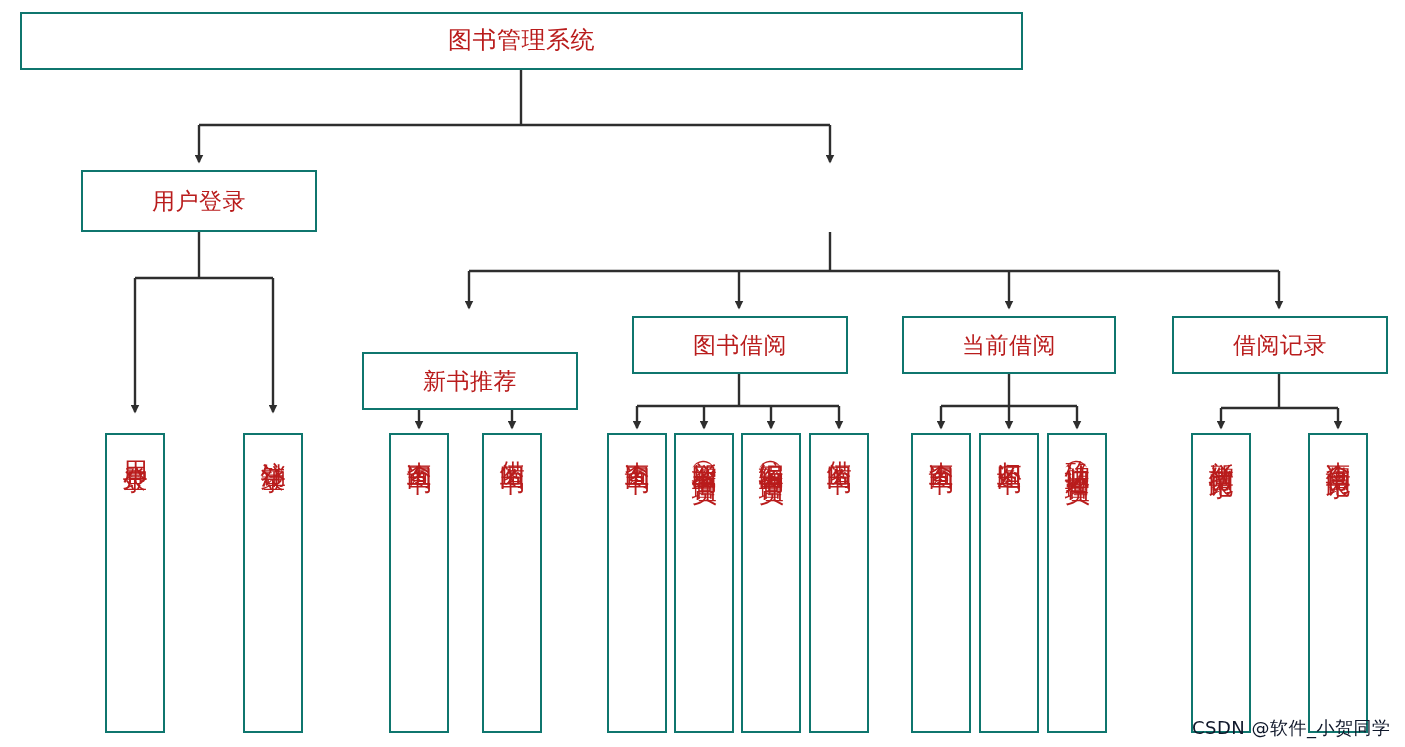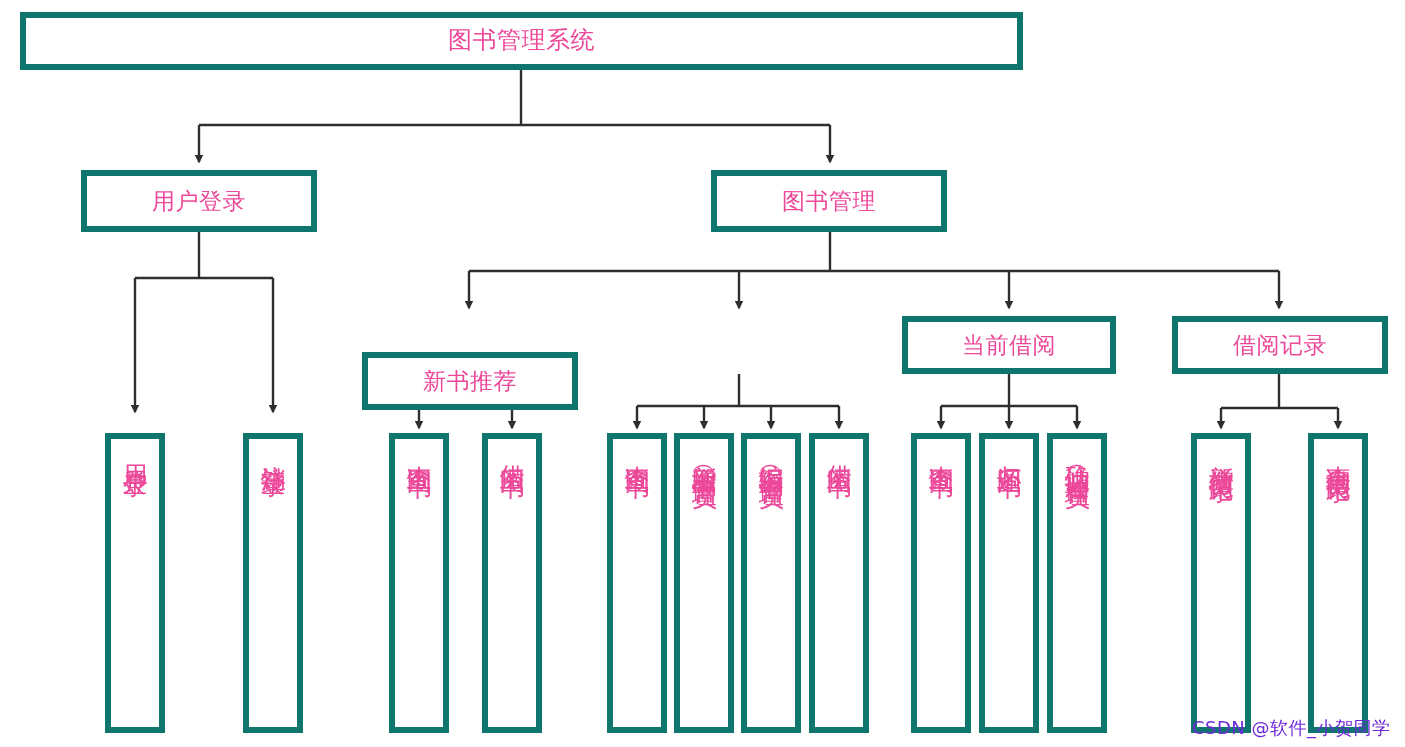--- a/index.html
+++ b/index.html
@@ -21,26 +21,26 @@
     position: absolute;
     left: 0;
     top: 0;
     width: 1405px;
     height: 747px;
     pointer-events: none;
   }
   .node {
     position: absolute;
     box-sizing: border-box;
-    border: 6px solid #0f766e;
+    border: 2px solid #0f766e;
     background: #ffffff;
     display: flex;
     align-items: center;
     justify-content: center;
-    color: #ec4899;
+    color: #b91c1c;
   }
   .node-label {
     display: block;
     line-height: 1.14;
     white-space: nowrap;
     letter-spacing: 0.5px;
   }
   
   .node.horiz .node-label {
     font-size: 23px;
@@ -58,21 +58,21 @@
     writing-mode: vertical-rl;
     text-orientation: upright;
     font-size: 25px;
     line-height: 1.02;
     letter-spacing: 3px;
     white-space: nowrap;
   }
   .watermark {
     position: absolute;
     font-size: 18px;
-    color: #6d28d9;
+    color: #0f172a;
     white-space: nowrap;
     letter-spacing: 0.5px;
   }
 </style>
 </head>
 <body>
 
 <div id="diagram-root">
 
   <svg id="edge-layer" viewBox="0 0 1405 747" width="1405" height="747">
@@ -127,26 +127,26 @@
     </g>
   </svg>
 
   <div class="node horiz root" style="left:20px; top:12px; width:1003px; height:58px;">
     <span class="node-label">图书管理系统</span>
   </div>
 
   <div class="node horiz" style="left:81px; top:170px; width:236px; height:62px;">
     <span class="node-label">用户登录</span>
   </div>
-  <div class="node horiz" style="left:711px; top:170px; width:236px; height:62px;">
-    <span class="node-label">图书管理</span>
-  </div>
 
   <div class="node horiz" style="left:362px; top:316px; width:216px; height:58px;margin-top:36px;">
     <span class="node-label">新书推荐</span>
+  </div>
+  <div class="node horiz" style="left:632px; top:316px; width:216px; height:58px;">
+    <span class="node-label">图书借阅</span>
   </div>
   <div class="node horiz" style="left:902px; top:316px; width:214px; height:58px;">
     <span class="node-label">当前借阅</span>
   </div>
   <div class="node horiz" style="left:1172px; top:316px; width:216px; height:58px;">
     <span class="node-label">借阅记录</span>
   </div>
 
   <div class="node vert" style="left:105px; top:433px; width:60px; height:300px;">
     <span class="node-label">用户登录</span>

